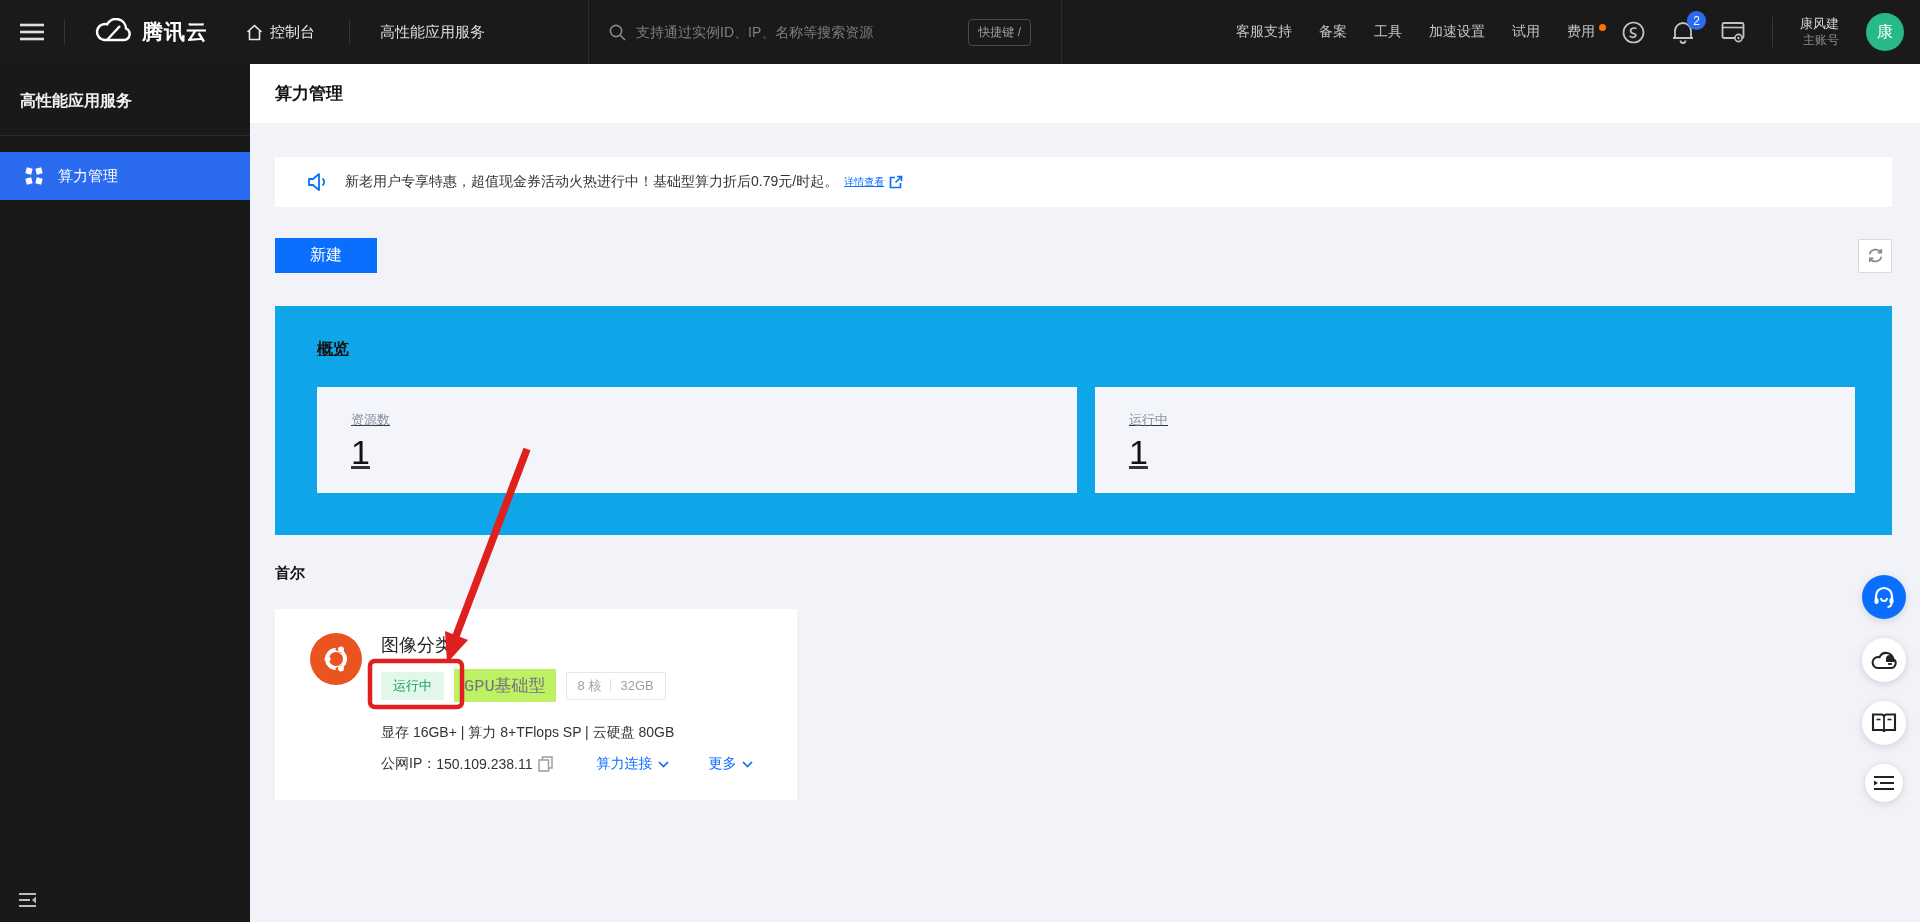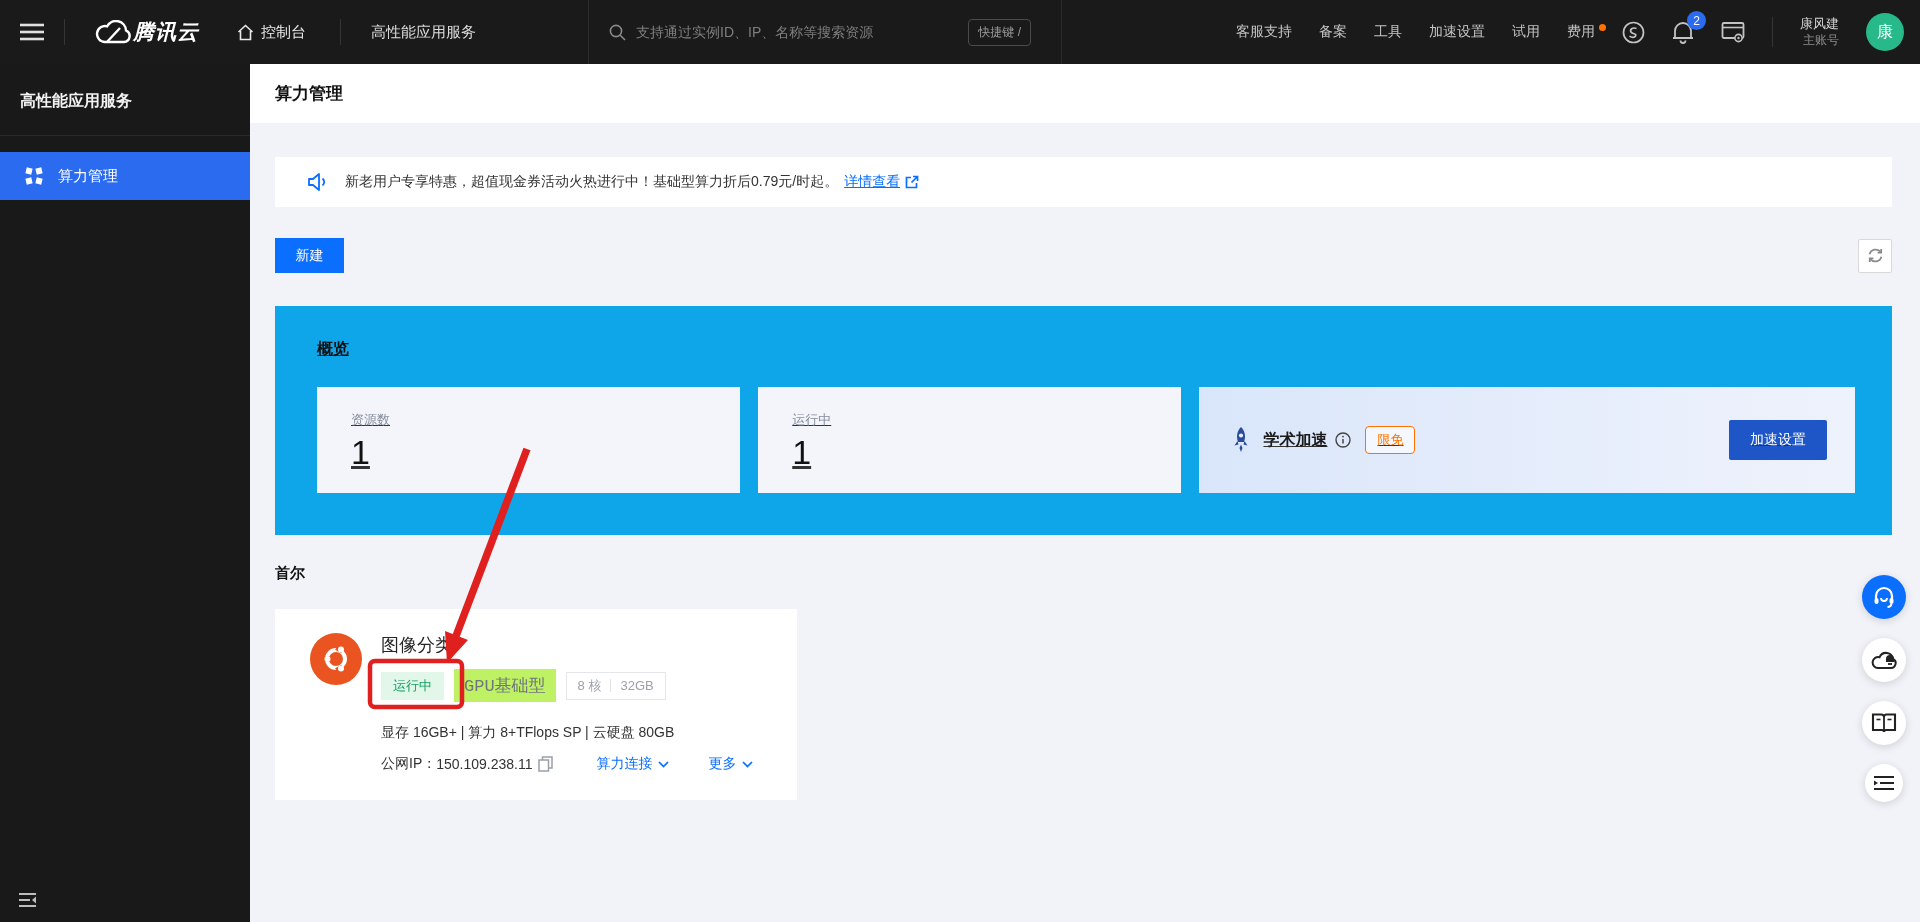--- a/index.html
+++ b/index.html
@@ -8,21 +8,21 @@
     font-family:"Liberation Sans","DejaVu Sans",sans-serif;
     background:#F2F3F8; position:relative; overflow:hidden; color:#333;
   }
   svg { display:block; }
 
   
   .topbar { position:absolute; left:0; top:0; width:1920px; height:64px; background:#1A1A1A; z-index:20; }
   .tb-left { position:absolute; left:0; top:0; height:64px; display:flex; align-items:center; }
   .tb-hamburger { width:64px; height:64px; display:flex; align-items:center; justify-content:center; cursor:pointer; }
   .tb-vdiv { width:1px; height:26px; background:#353535; }
-  .tb-logo { display:flex; align-items:flex-end; margin-left:28px;font-style:italic; }
+  .tb-logo { display:flex; align-items:flex-start; gap:9px; margin-left:28px; }
   .tb-logo-text { color:#FFFFFF; font-size:21px; font-weight:bold; letter-spacing:1px; }
   .tb-console { display:flex; align-items:center; gap:7px; margin-left:38px; color:#E8E8E8; font-size:15px; cursor:pointer; }
   .tb-product { margin-left:34px; padding-left:30px; border-left:1px solid #353535; height:26px; line-height:26px; color:#DCDCDC; font-size:15px; cursor:pointer; }
   .tb-search { position:absolute; left:588px; top:0; width:474px; height:64px; display:flex; align-items:center;
                border-left:1px solid #2C2C2C; border-right:1px solid #2C2C2C; padding:0 30px 0 20px; }
   .tb-search input { flex:1; background:transparent; border:none; outline:none; color:#CFCFCF; font-size:14px; margin-left:10px; font-family:inherit; }
   .tb-search input::placeholder { color:#7E7E7E; }
   .tb-shortcut { border:1px solid #4A4A4A; border-radius:4px; color:#9C9C9C; font-size:12px; padding:4px 9px; white-space:nowrap; }
   .tb-right { position:absolute; right:0; top:0; height:64px; display:flex; align-items:center; gap:27px; padding-right:16px; }
   .tb-item { color:#C3C3C3; font-size:14px; cursor:pointer; white-space:nowrap; position:relative; }
@@ -46,24 +46,24 @@
   .sb-collapse { position:absolute; left:19px; bottom:14px; cursor:pointer; }
 
   
   .main { position:absolute; left:250px; top:64px; right:0; bottom:0; background:#F2F3F8; }
   .page-header { height:59px; background:#FFFFFF; display:flex; align-items:center; padding-left:25px; }
   .page-title { font-size:17px; font-weight:bold; color:#111; }
   .content { padding:0 28px 0 25px; }
 
   .banner { margin-top:34px; height:50px; background:#FFFFFF; display:flex; align-items:center; padding:0 24px 0 32px; }
   .banner-text { margin-left:16px; font-size:14px; color:#333; }
-  .banner-link { margin-left:6px; font-size:14px; color:#0A6EFF; text-decoration:underline; cursor:pointer; display:inline-flex; align-items:center; gap:5px; }
+  .banner-link { margin-left:6px; font-size:10px; color:#0A6EFF; text-decoration:underline; cursor:pointer; display:inline-flex; align-items:center; gap:5px; }
 
   .toolbar { margin-top:31px; display:flex; justify-content:space-between; align-items:center; }
-  .btn-new { width:69px; height:35px; background:#0A6EFF; border:none; color:#fff; font-size:14px; cursor:pointer; font-family:inherit; }
+  .btn-new { width:102px; height:35px; background:#0A6EFF; border:none; color:#fff; font-size:16px; cursor:pointer; font-family:inherit; }
   .btn-refresh { width:34px; height:34px; background:#fff; border:1px solid #D9D9D9; border-radius:2px; cursor:pointer;
                  display:flex; align-items:center; justify-content:center; }
 
   .overview-card { margin-top:33px; height:229px; background:#0ea5e9; padding:33px 37px 0 42px;text-decoration:underline; }
   .overview-title { font-size:16px; font-weight:bold; color:#111; }
   .tiles { margin-top:27px; display:flex; gap:18px; }
   .tile { flex:1; height:106px; background:#F3F5FA; padding:24px 0 0 34px; }
   .tile-label { font-size:13px; color:#858C9C; }
   .tile-value { font-size:34px; color:#111; margin-top:4px; }
   .tile-accel { flex:1.53; height:106px; background:linear-gradient(90deg,#D9E6FA 0%,#E6EDFB 55%,#EEF2FC 100%);
@@ -241,41 +241,20 @@
     <div class="overview-card">
       <div class="overview-title">概览</div>
       <div class="tiles">
         <div class="tile">
           <div class="tile-label">资源数</div>
           <div class="tile-value">1</div>
         </div>
         <div class="tile">
           <div class="tile-label">运行中</div>
           <div class="tile-value">1</div>
-        </div>
-        <div class="tile-accel">
-          <div class="accel-left">
-            <svg width="20" height="26" viewBox="0 0 20 26">
-              <path d="M10 0 C14 4 15 9 13 15 H7 C5 9 6 4 10 0 Z" fill="#2B4B9B"></path>
-              <circle cx="10" cy="8.5" r="2.1" fill="#EAF0FB"></circle>
-              <path d="M6.5 14 L3.5 18.5 L7.5 17.5 Z" fill="#2B4B9B"></path>
-              <path d="M13.5 14 L16.5 18.5 L12.5 17.5 Z" fill="#2B4B9B"></path>
-              <path d="M10 17.5 L11.5 21 L10 25 L8.5 21 Z" fill="#2B4B9B"></path>
-            </svg>
-            <span class="accel-label">学术加速</span>
-            <span class="accel-info">
-              <svg width="16" height="16" viewBox="0 0 16 16">
-                  <circle cx="8" cy="8" r="7" fill="none" stroke="#444" stroke-width="1.4"></circle>
-                  <line x1="8" y1="7" x2="8" y2="11.6" stroke="#444" stroke-width="1.5"></line>
-                  <circle cx="8" cy="4.6" r="0.9" fill="#444"></circle>
-                </svg>
-            </span>
-            <span class="accel-badge">限免</span>
-          </div>
-          <button class="btn-accel">加速设置</button>
         </div>
       </div>
     </div>
 
     <div class="section-title">首尔</div>
 
     <div class="instance-card">
       <div class="ubuntu">
         <svg width="34" height="34" viewBox="0 0 34 34">
           <circle cx="17" cy="17" r="9" fill="none" stroke="#FFFFFF" stroke-width="4"></circle>

